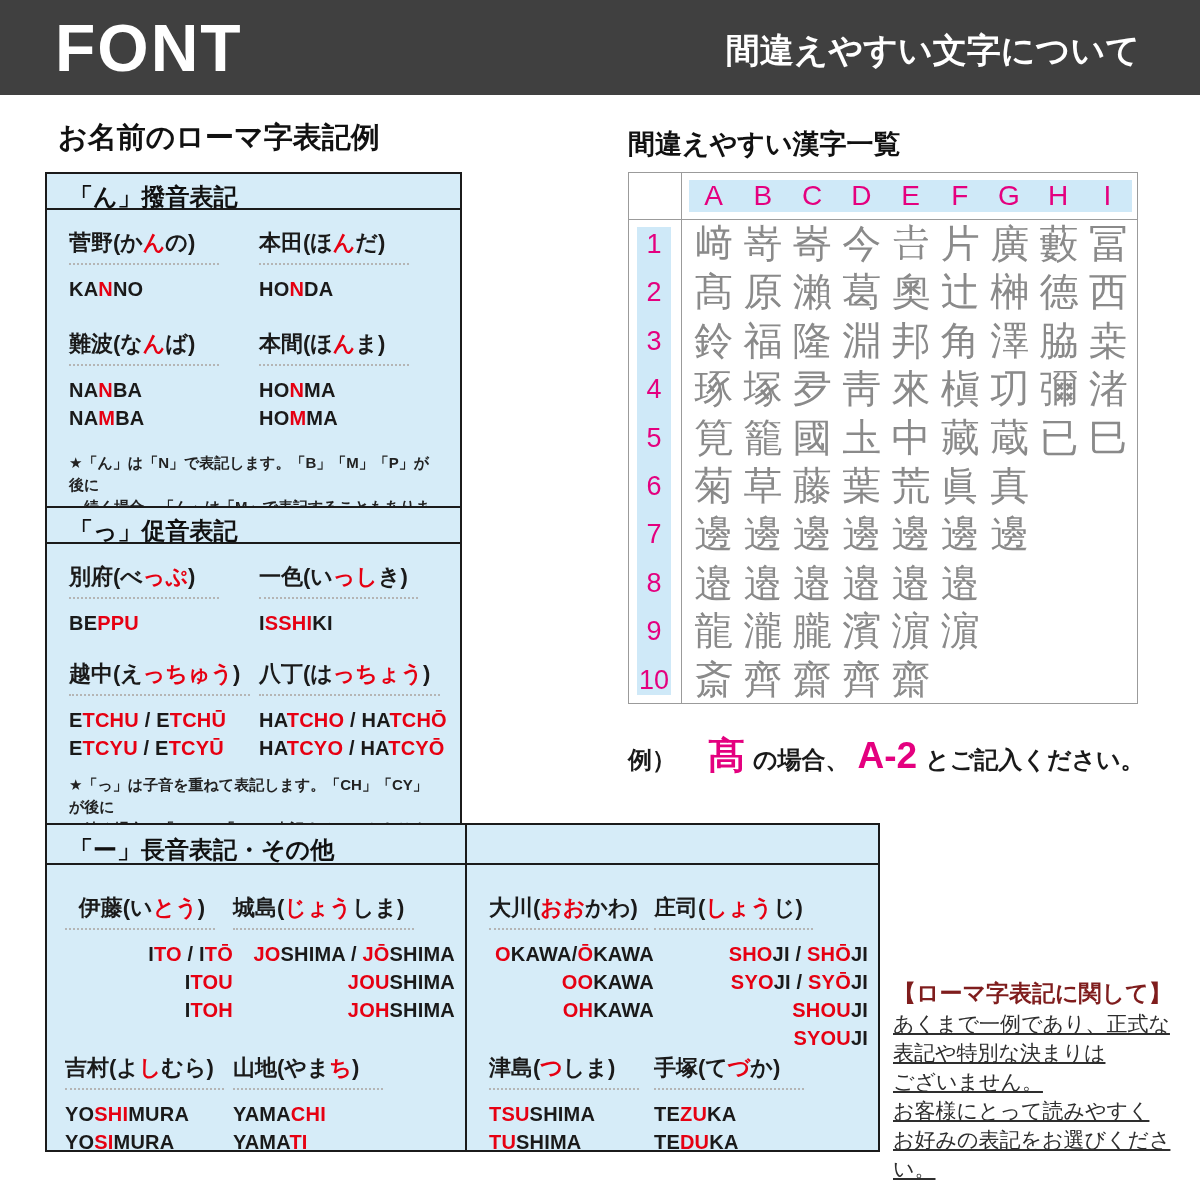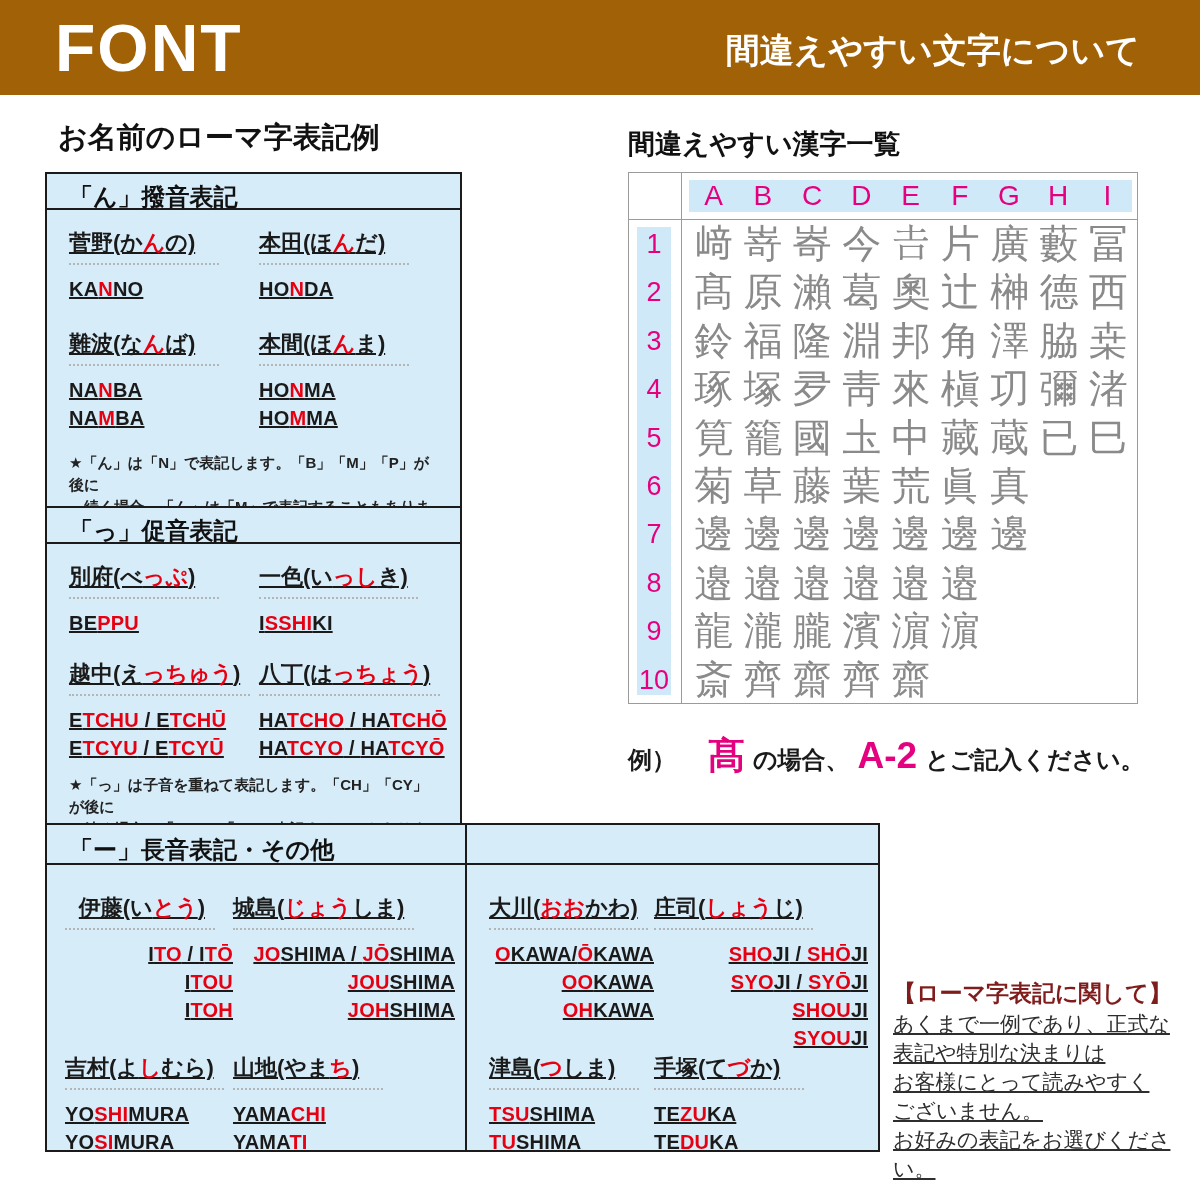--- a/index.html
+++ b/index.html
@@ -1,41 +1,41 @@
 <!DOCTYPE html>
 <html><head>
 <meta charset="utf-8">
 <style>
   * { margin:0; padding:0; box-sizing:border-box; }
   html,body { background:#ffffff; }
   body { font-family:"Liberation Sans","DejaVu Sans",sans-serif; color:#1a1a1a; }
   .page { position:relative; width:1200px; height:1200px; background:#fff; overflow:hidden; }
 
   
-  .topbar { position:absolute; left:0; top:0; width:1200px; height:95px; background:#a16207;
+  .topbar { position:absolute; left:0; top:0; width:1200px; height:95px; background:#404040;
             display:flex; align-items:center; }
   .logo { position:absolute; left:55px; top:10px; color:#fff; font-size:66px; font-weight:bold; letter-spacing:2px; }
   .topbar-title { position:absolute; right:60px; top:28px; color:#fff; font-size:34px; font-weight:bold; }
 
   
   .h-left  { position:absolute; left:58px;  top:118px; font-size:29px; font-weight:bold; color:#111; }
   .h-right { position:absolute; left:628px; top:126px; font-size:27px; font-weight:bold; color:#111; }
 
   
   .bluebox { position:absolute; background:#d6ecf8; border:2px solid #1b1b1b; }
   .box1 { left:45px; top:172px; width:417px; height:336px; }
   .box2 { left:45px; top:506px; width:417px; height:319px; }
   .box3 { left:45px; top:823px; width:835px; height:329px; }
   .box-header { height:36px; border-bottom:2px solid #1b1b1b; font-size:24px; font-weight:bold;
                 line-height:46px; padding-left:22px; color:#111; }
   .box3 .box-header { height:40px; line-height:50px; }
   .b3-divider { position:absolute; left:418px; top:0; bottom:0; width:0; border-left:2px solid #1b1b1b; }
 
   .box-content { padding:18px 22px 0 22px; }
-  .egrid { display:grid; grid-template-columns:190px 1fr;text-decoration:underline; }
+  .egrid { display:grid; grid-template-columns:190px 1fr; }
   .erow2 { margin-top:26px; }
   .box2 .erow2 { margin-top:22px; }
 
   .en-name { font-size:22px; font-weight:bold; width:max-content; min-width:150px;
              padding:0 10px 5px 0; border-bottom:2px dotted #b5b5b5; margin-bottom:10px; white-space:nowrap; }
   .en-line { font-size:20px; font-weight:bold; line-height:28px; letter-spacing:0.2px; white-space:nowrap; }
 
   .box-note { margin-top:20px; font-size:15px; line-height:22px; color:#222; font-weight:bold; }
   .box2 .box-note { margin-top:12px; }
   .box-note div:nth-child(2) { padding-left:15px; }
@@ -351,19 +351,19 @@
       <span class="seg-b">の場合、</span>
       <span class="seg-pb">A-2</span>
       <span class="seg-b">とご記入ください。</span>
     </div>
 
   <div class="side-note">
     <div class="side-note-title">【ローマ字表記に関して】</div>
     <div class="side-note-lines">
         <div>あくまで一例であり、正式な</div>
         <div>表記や特別な決まりは</div>
+        <div>ございません。</div>
         <div>お客様にとって読みやすく</div>
-        <div>ございません。</div>
         <div>お好みの表記をお選びください。</div>
       </div>
   </div>
 
 </div>
 
 </body></html>

